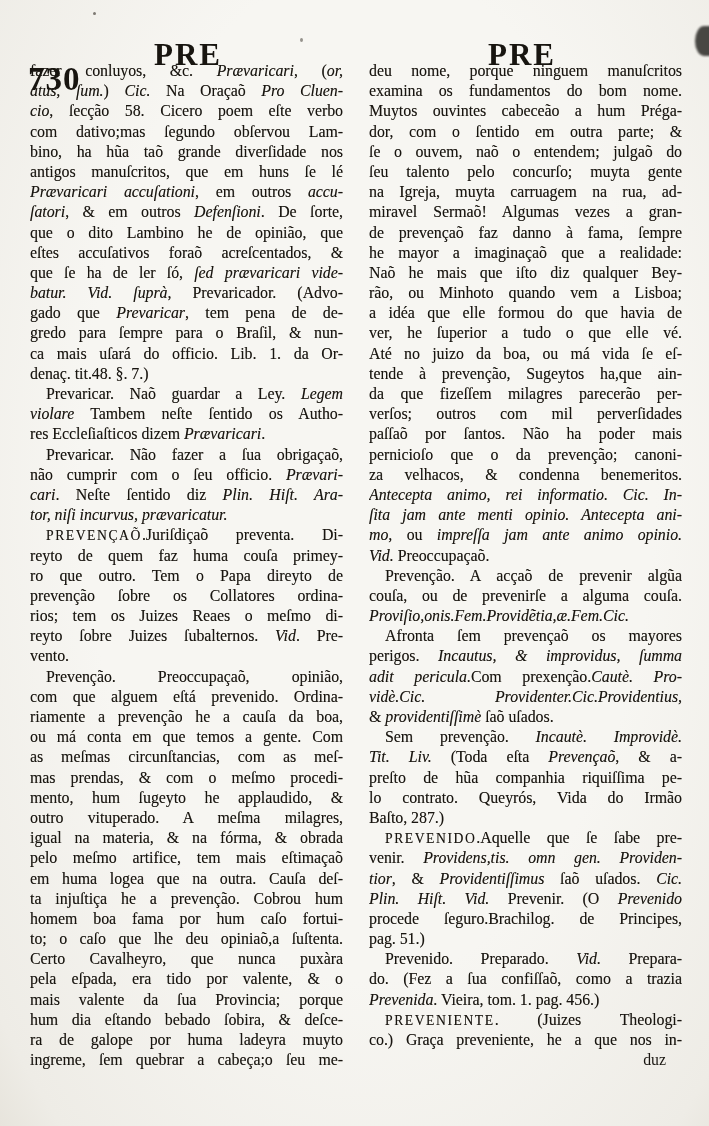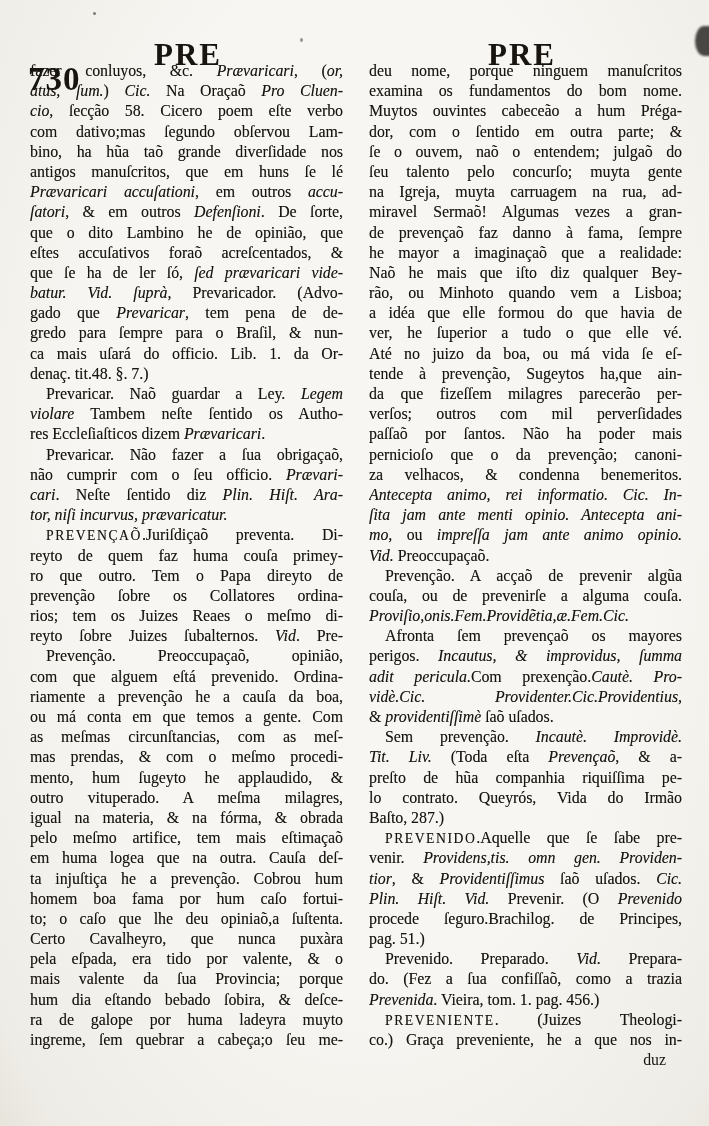--- a/index.html
+++ b/index.html
@@ -89,20 +89,21 @@
         <div class="line indent"><span>Prevaricar. Não fazer a ſua obrigaçaõ,</span></div>
         <div class="line"><span>não cumprir com o ſeu officio. </span><span class="it">Prævari-</span></div>
         <div class="line"><span class="it">cari</span><span>. Neſte ſentido diz </span><span class="it">Plin. Hiſt. Ara-</span></div>
         <div class="line end"><span class="it">tor, niſi incurvus, prævaricatur.</span></div>
         <div class="line indent"><span class="sc">Prevençaõ</span><span>.Juriſdiçaõ preventa. Di-</span></div>
         <div class="line"><span>reyto de quem faz huma couſa primey-</span></div>
         <div class="line"><span>ro que outro. Tem o Papa direyto de</span></div>
         <div class="line"><span>prevenção ſobre os Collatores ordina-</span></div>
         <div class="line"><span>rios; tem os Juizes Reaes o meſmo di-</span></div>
         <div class="line"><span>reyto ſobre Juizes ſubalternos. </span><span class="it">Vid</span><span>. Pre-</span></div>
+        <div class="line end"><span>vento.</span></div>
         <div class="line indent"><span>Prevenção. Preoccupaçaõ, opinião,</span></div>
         <div class="line"><span>com que alguem eſtá prevenido. Ordina-</span></div>
         <div class="line"><span>riamente a prevenção he a cauſa da boa,</span></div>
         <div class="line"><span>ou má conta em que temos a gente. Com</span></div>
         <div class="line"><span>as meſmas circunſtancias, com as meſ-</span></div>
         <div class="line"><span>mas prendas, &amp; com o meſmo procedi-</span></div>
         <div class="line"><span>mento, hum ſugeyto he applaudido, &amp;</span></div>
         <div class="line"><span>outro vituperado. A meſma milagres,</span></div>
         <div class="line"><span>igual na materia, &amp; na fórma, &amp; obrada</span></div>
         <div class="line"><span>pelo meſmo artifice, tem mais eſtimaçaõ</span></div>

